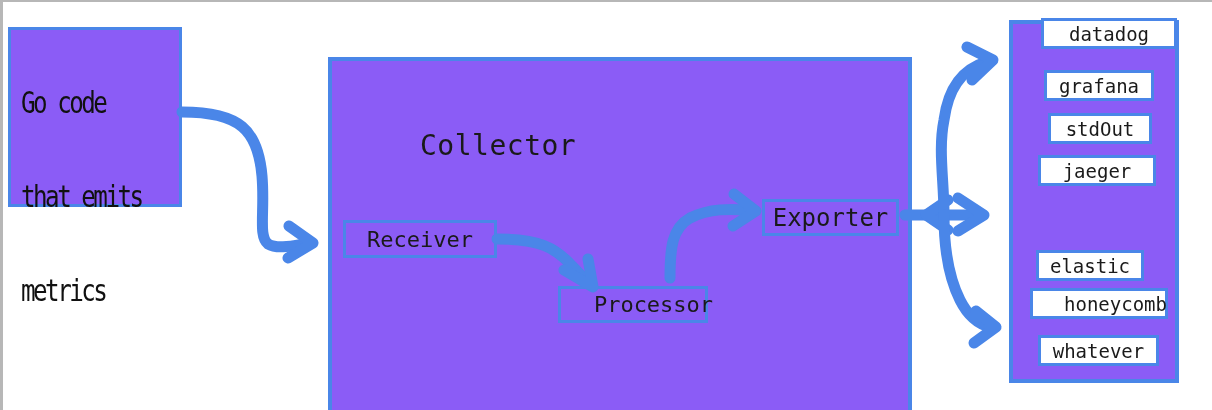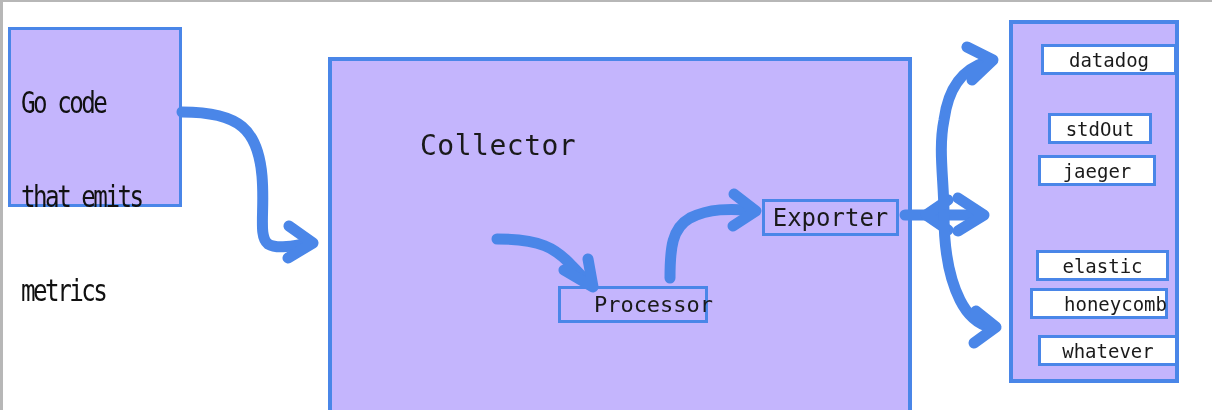--- a/index.html
+++ b/index.html
@@ -33,21 +33,21 @@
   .canvas {
     position: absolute;
     left: 0; top: 0;
     width: 1212px; height: 410px;
   }
 
   
   .box {
     position: absolute;
     box-sizing: border-box;
-    background: #c4b5fd;
+    background: #8b5cf6;
     border: 3px solid #4a86e8;
     display: flex;
     align-items: center;
     justify-content: center;
     color: #1a1a1a;
     white-space: pre;
   }
 
   
   #source-box {
@@ -142,30 +142,32 @@
 
   <div class="box" id="source-box" style="border-color: rgb(74, 134, 232);">
     <div class="line">Go code</div>
     <div class="line">that emits</div>
     <div class="line">metrics</div>
   </div>
 
   <div class="box" id="collector-box" style="border-color: rgb(74, 134, 232); margin-top: 31px;">
     <div id="collector-title">Collector</div>
   </div>
+  <div class="box" id="receiver-box" style="border-color: rgb(74, 134, 232);">Receiver</div>
   <div class="box" id="processor-box" style="border-color: rgb(74, 134, 232);">Processor</div>
   <div class="box" id="exporter-box" style="border-color: rgb(74, 134, 232);">Exporter</div>
 
   <div class="box" id="backends-box" style="border-color: rgb(74, 134, 232);"></div>
-  <div class="backend-item" style="left: 1041px; top: 44px; width: 136px; border-color: rgb(74, 134, 232);">datadog</div>
+  <div class="backend-item" style="left: 1041px; top: 18px; width: 136px; border-color: rgb(74, 134, 232);">datadog</div>
+  <div class="backend-item" style="left: 1044px; top: 70px; width: 110px; border-color: rgb(74, 134, 232);">grafana</div>
   <div class="backend-item" style="left: 1048px; top: 113px; width: 104px; border-color: rgb(74, 134, 232);">stdOut</div>
   <div class="backend-item" style="left: 1038px; top: 155px; width: 118px; border-color: rgb(74, 134, 232);">jaeger</div>
-  <div class="backend-item" style="left: 1036px; top: 250px; width: 133px; border-color: rgb(74, 134, 232); text-align: right;">elastic</div>
+  <div class="backend-item" style="left: 1036px; top: 250px; width: 108px; border-color: rgb(74, 134, 232); text-align: right;">elastic</div>
   <div class="backend-item" style="left: 1030px; top: 288px; width: 138px; border-color: rgb(74, 134, 232); padding-left: 33px;">honeycomb</div>
-  <div class="backend-item" style="left: 1038px; top: 335px; width: 140px; border-color: rgb(74, 134, 232);">whatever</div>
+  <div class="backend-item" style="left: 1038px; top: 335px; width: 121px; border-color: rgb(74, 134, 232);">whatever</div>
 
   <svg class="arrows" viewBox="0 0 1212 410">
     <g fill="none" stroke="#4a86e8" stroke-width="11" stroke-linecap="round" stroke-linejoin="round">
 
       <g>
         <path d="M 182 112 C 240 112, 258 130, 262 176 C 265 212, 258 236, 268 244 C 278 250, 296 245, 310 243"></path>
         <path d="M 289 226 L 313 243 L 288 258"></path>
       </g>
 
       <g>

